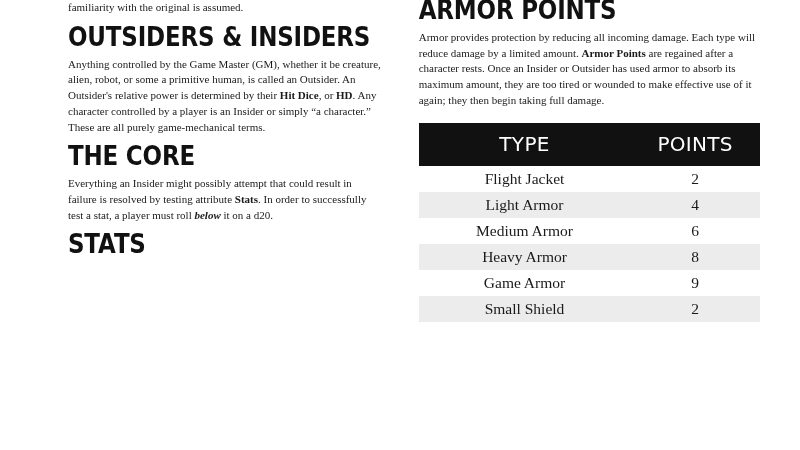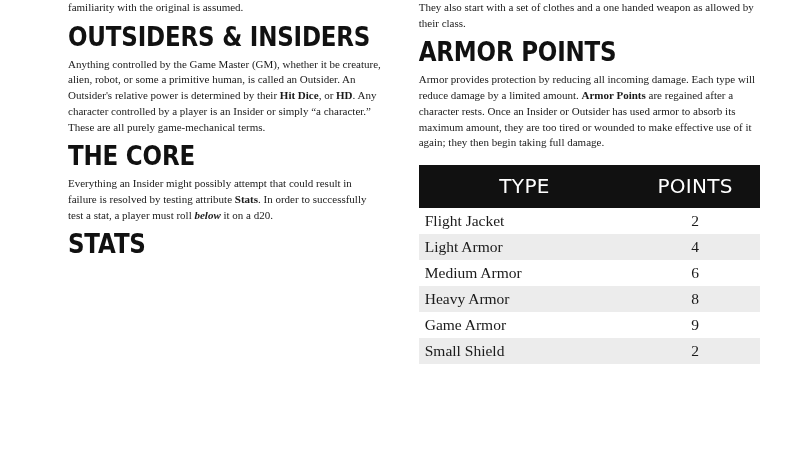--- a/index.html
+++ b/index.html
@@ -78,21 +78,21 @@
   .armor-table thead th.col-type { width: 62%; }
   .armor-table thead th.col-points { width: 38%; }
   .armor-table tbody td {
     font-size: 15.5px;
     padding: 4px 6px;
     text-align: center;
     color: #1a1a1a;
   }
   .armor-table tbody tr:nth-child(odd) { background: #ffffff; }
   .armor-table tbody tr:nth-child(even) { background: #ececec; }
-  .armor-table tbody td.type { text-align: left; }
+  .armor-table tbody td.type { text-align: center; }
   .armor-table tbody td.points { text-align: center; }
 </style>
 </head>
 <body>
 
 <div class="page">
 
   <div class="col col-left">
 
     <p class="body clip-top">familiarity with the original is assumed.</p>
@@ -106,21 +106,20 @@
     <p class="body">
       <span>Everything an Insider might possibly attempt that could result in failure is resolved by testing attribute </span><b>Stats</b><span>. In order to successfully test a stat, a player must roll </span><b><i>below</i></b><span> it on a d20.</span>
     </p>
 
     <h2 class="heading">Stats</h2>
 
   </div>
 
   <div class="col col-right">
 
-    <p class="body clip-top">They also start with a set of clothes and a one handed weapon as allowed by their class.</p>
 
     <h2 class="heading">Armor Points</h2>
     <p class="body">
       <span>Armor provides protection by reducing all incoming damage. Each type will reduce damage by a limited amount. </span><b>Armor Points</b><span> are regained after a character rests. Once an Insider or Outsider has used armor to absorb its maximum amount, they are too tired or wounded to make effective use of it again; they then begin taking full damage.</span>
     </p>
 
     <table class="armor-table">
       <thead>
         <tr>
           <th class="col-type">Type</th>

